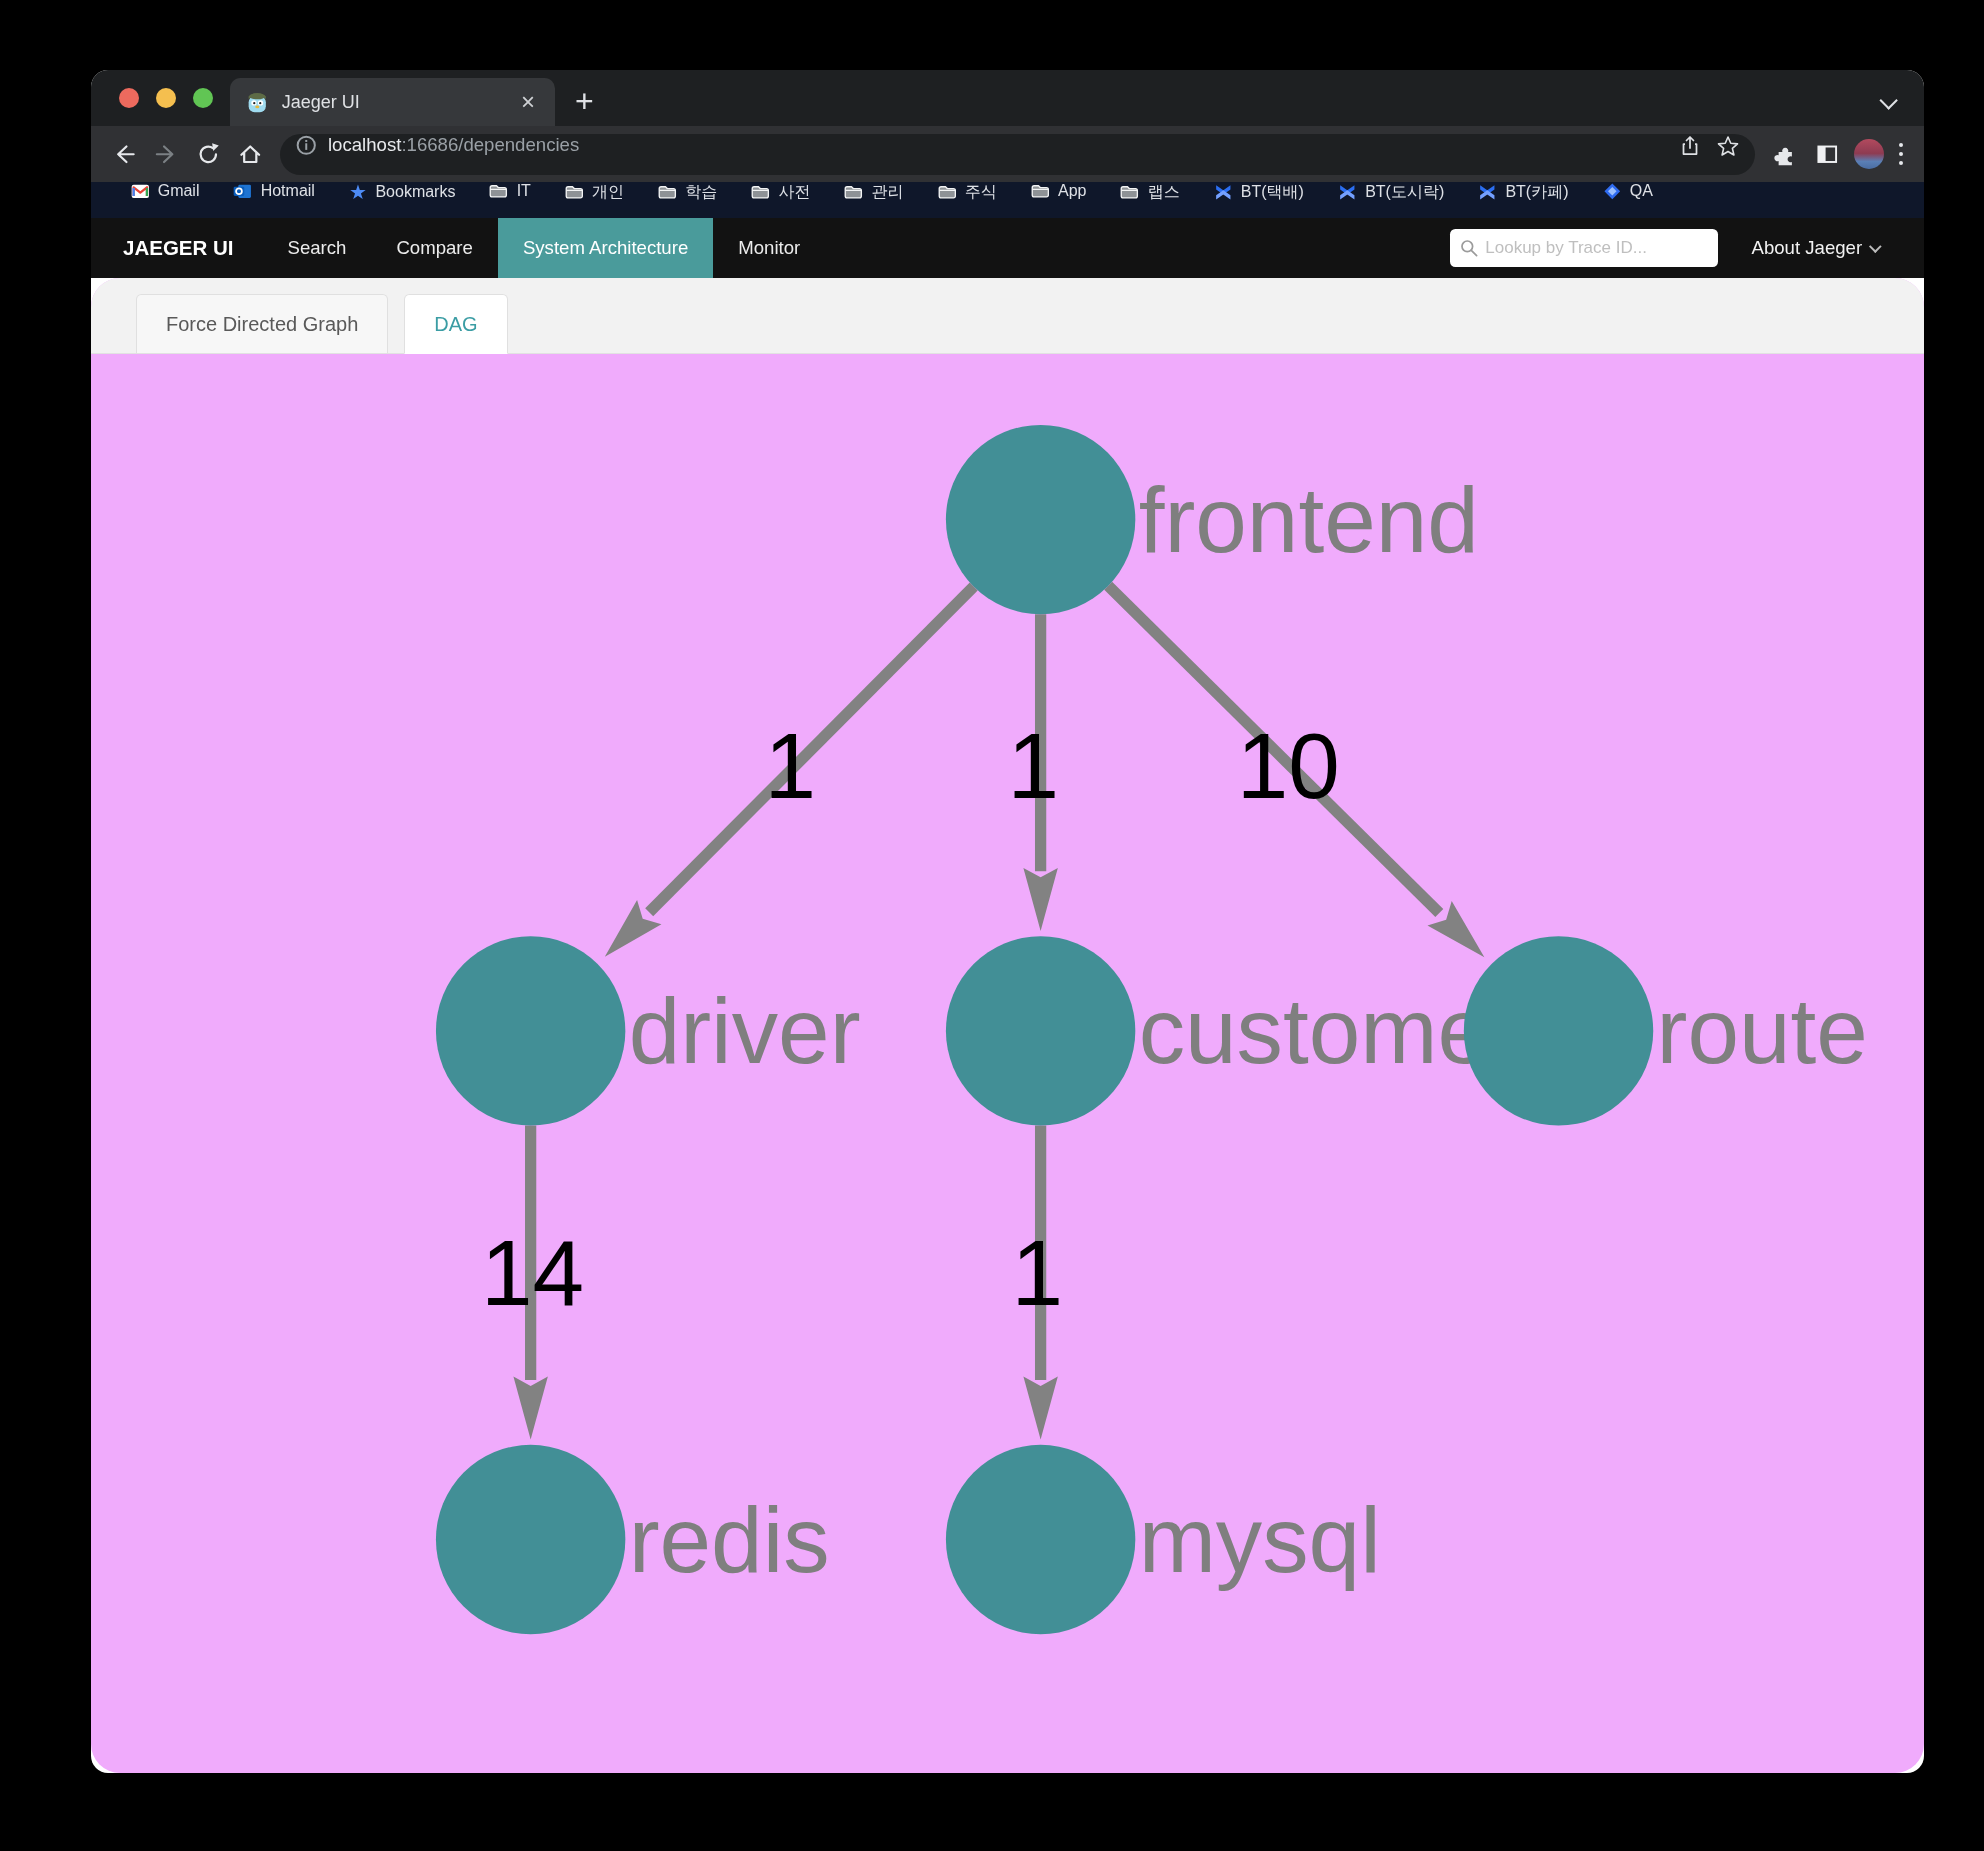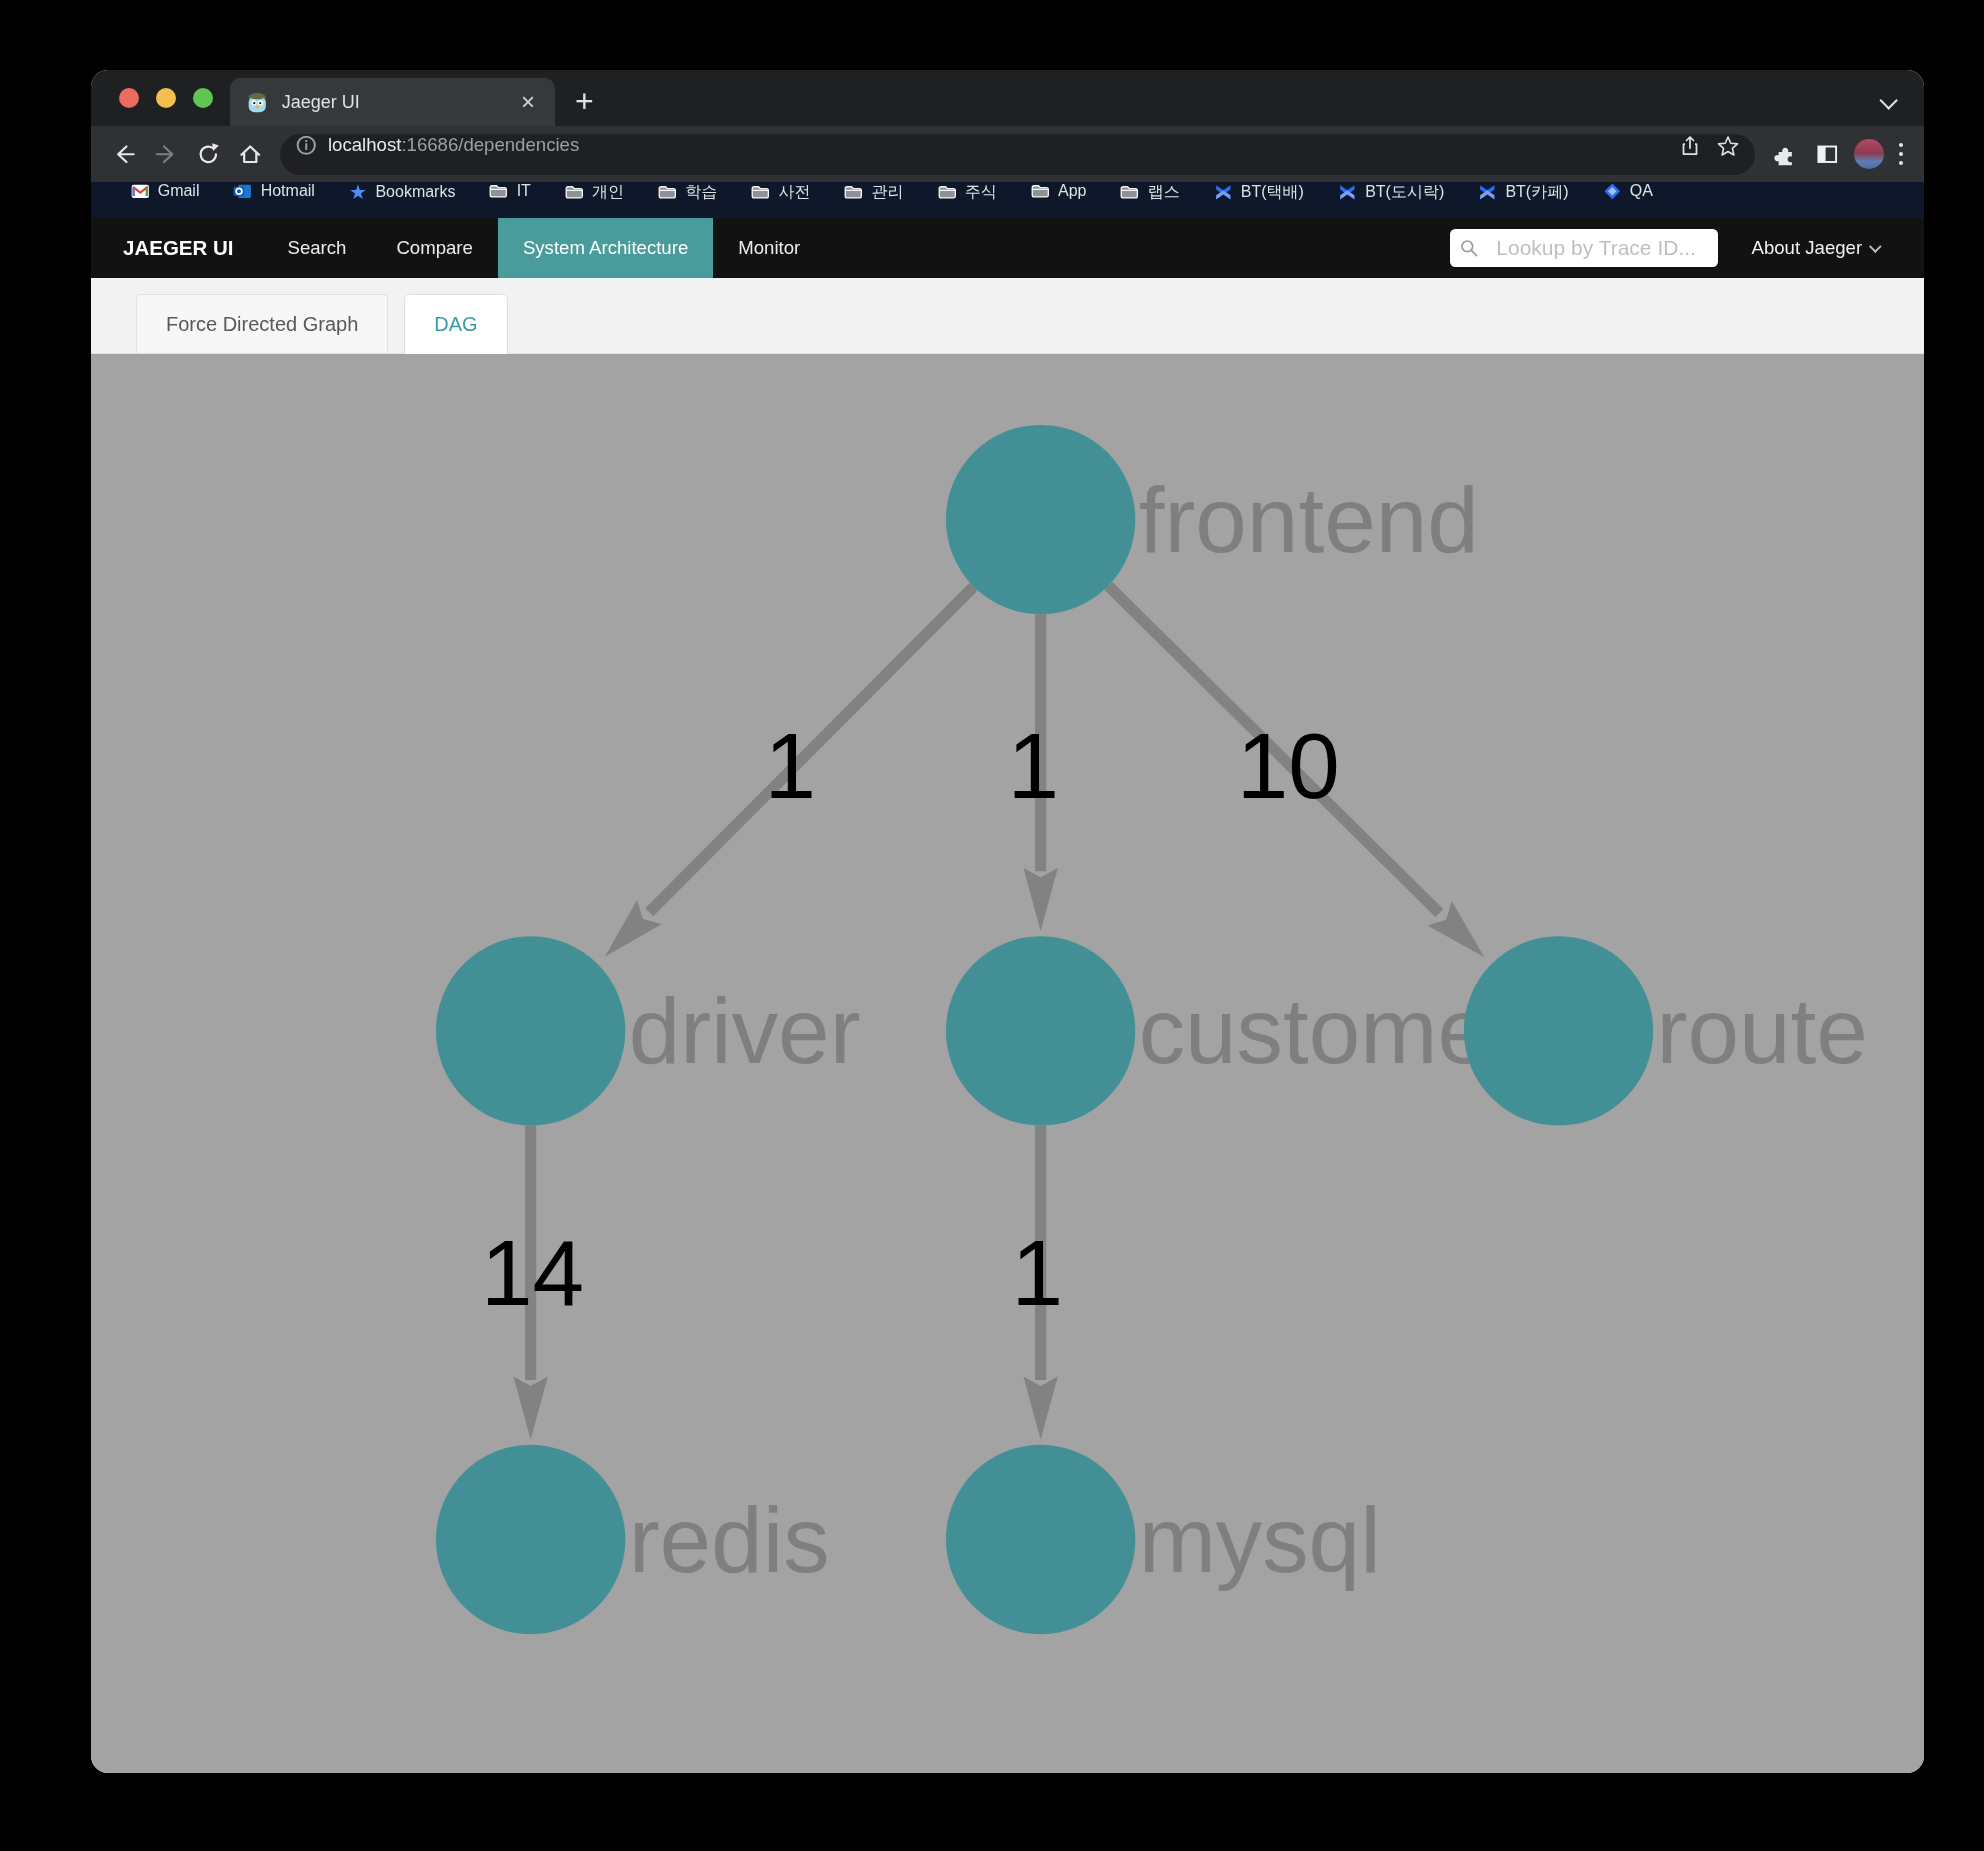--- a/index.html
+++ b/index.html
@@ -45,29 +45,29 @@
   .bm .star-glyph { color:#4d8bf5; font-size:20px; margin-right:8.6px; line-height:1; }
 
   
   .jnav { height:60px; background:#121212; display:flex; align-items:center; flex:none; color:#e6e6e6; }
   .jbrand { font-size:20.5px; font-weight:bold; color:#fff; padding:0 29px 0 32px; }
   .jitem { height:60px; display:flex; align-items:center; padding:16px 25px; font-size:18.6px; color:#ececec; }
   .jitem.active { background:#4a9b9b; color:#fff; }
   .jspacer { flex:1; }
   .tracebox { width:268px; height:38px; background:#fff; border-radius:5.3px; display:flex; align-items:center;
               padding:0 10.6px; margin-right:34px; }
-  .tracebox input { border:none; outline:none; width:100%; font-size:21px; color:#333;
-                    font-family:"Liberation Sans", sans-serif; background:transparent;text-align:center; }
+  .tracebox input { border:none; outline:none; width:100%; font-size:17px; color:#333;
+                    font-family:"Liberation Sans", sans-serif; background:transparent; }
   .tracebox input::placeholder { color:#bfbfbf; }
   .about { display:flex; align-items:center; font-size:18.6px; color:#f2f2f2; margin-right:44px; white-space:nowrap; }
   .about .chev { width:8.6px; height:8.6px; border-right:2px solid #bbb; border-bottom:2px solid #bbb;
                  transform:rotate(45deg); margin:-4px 0 0 9.3px; }
 
   
-  .content { flex:1; background:#a3a3a3; position:relative; overflow:hidden; }
+  .content { flex:1; background:#f0abfc; position:relative; overflow:hidden;border-radius:29px; }
   .viewtabs { height:76px; background:#f2f2f2; border-bottom:1.3px solid #e2e2e2;
               display:flex; align-items:flex-end; padding-left:45px; }
   .vtab { height:60px; display:flex; align-items:center; padding:0 29px; font-size:20px;
           border:1.3px solid #e0e0e0; border-radius:5.3px 5.3px 0 0; margin-right:16px; margin-bottom:-1.3px; }
   .vtab.inactive { background:#f7f7f7; color:#595959; border-bottom:1.3px solid #e2e2e2; }
   .vtab.active { background:#fff; color:#3b9da4; border-bottom:1.3px solid #fff; }
   .dagcanvas { position:absolute; left:0; top:78px; width:1833px; height:1416px; }
   .dagcanvas text { font-family:"Liberation Sans", sans-serif; }
   .nodelabel { font-size:140px; fill:#7f7f7f; }
   .edgecount { font-size:140px; fill:#000; }

